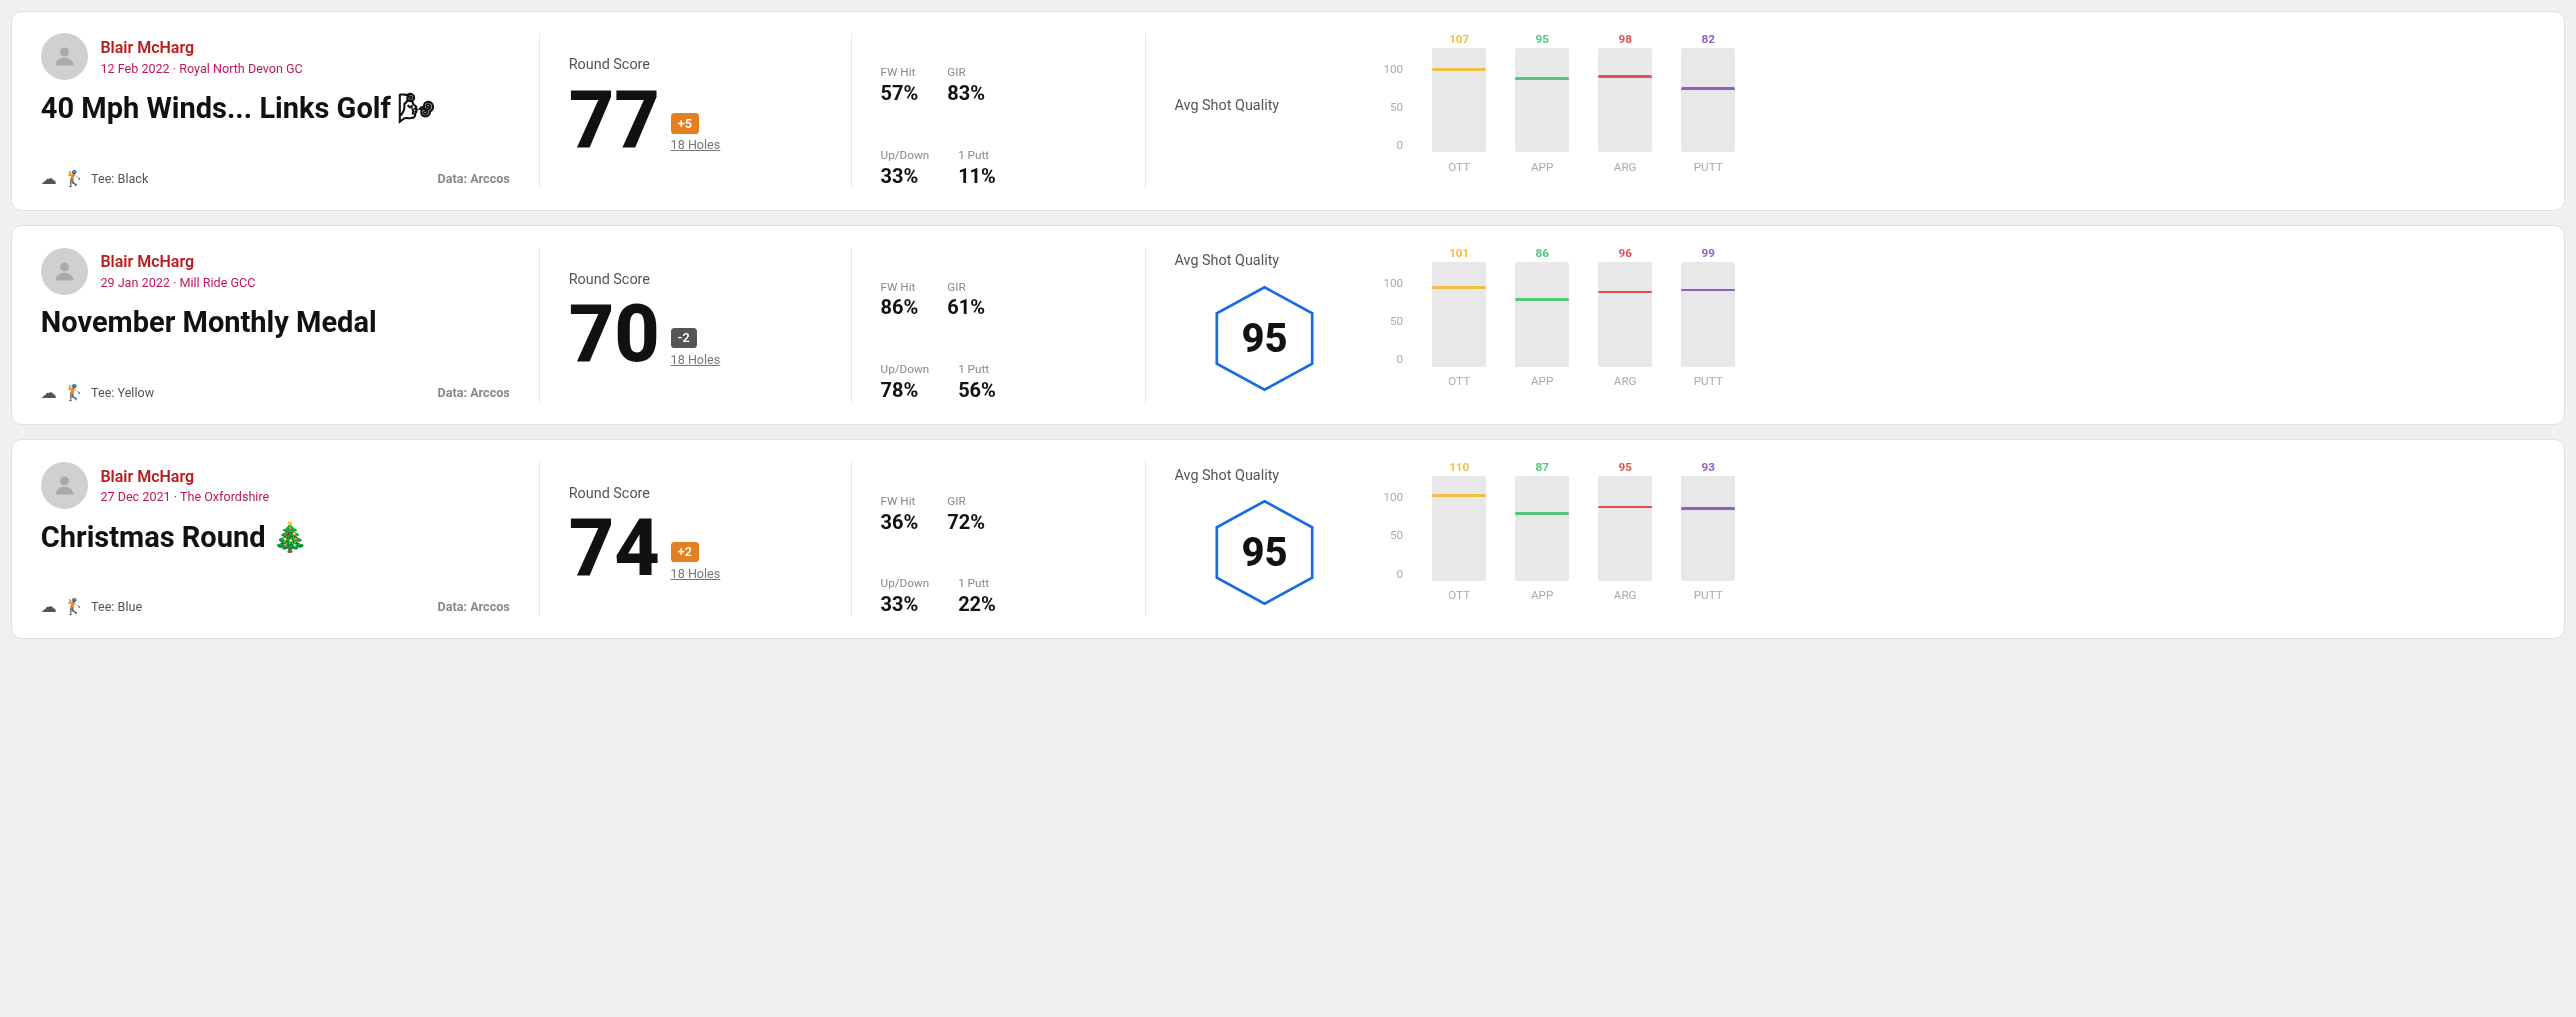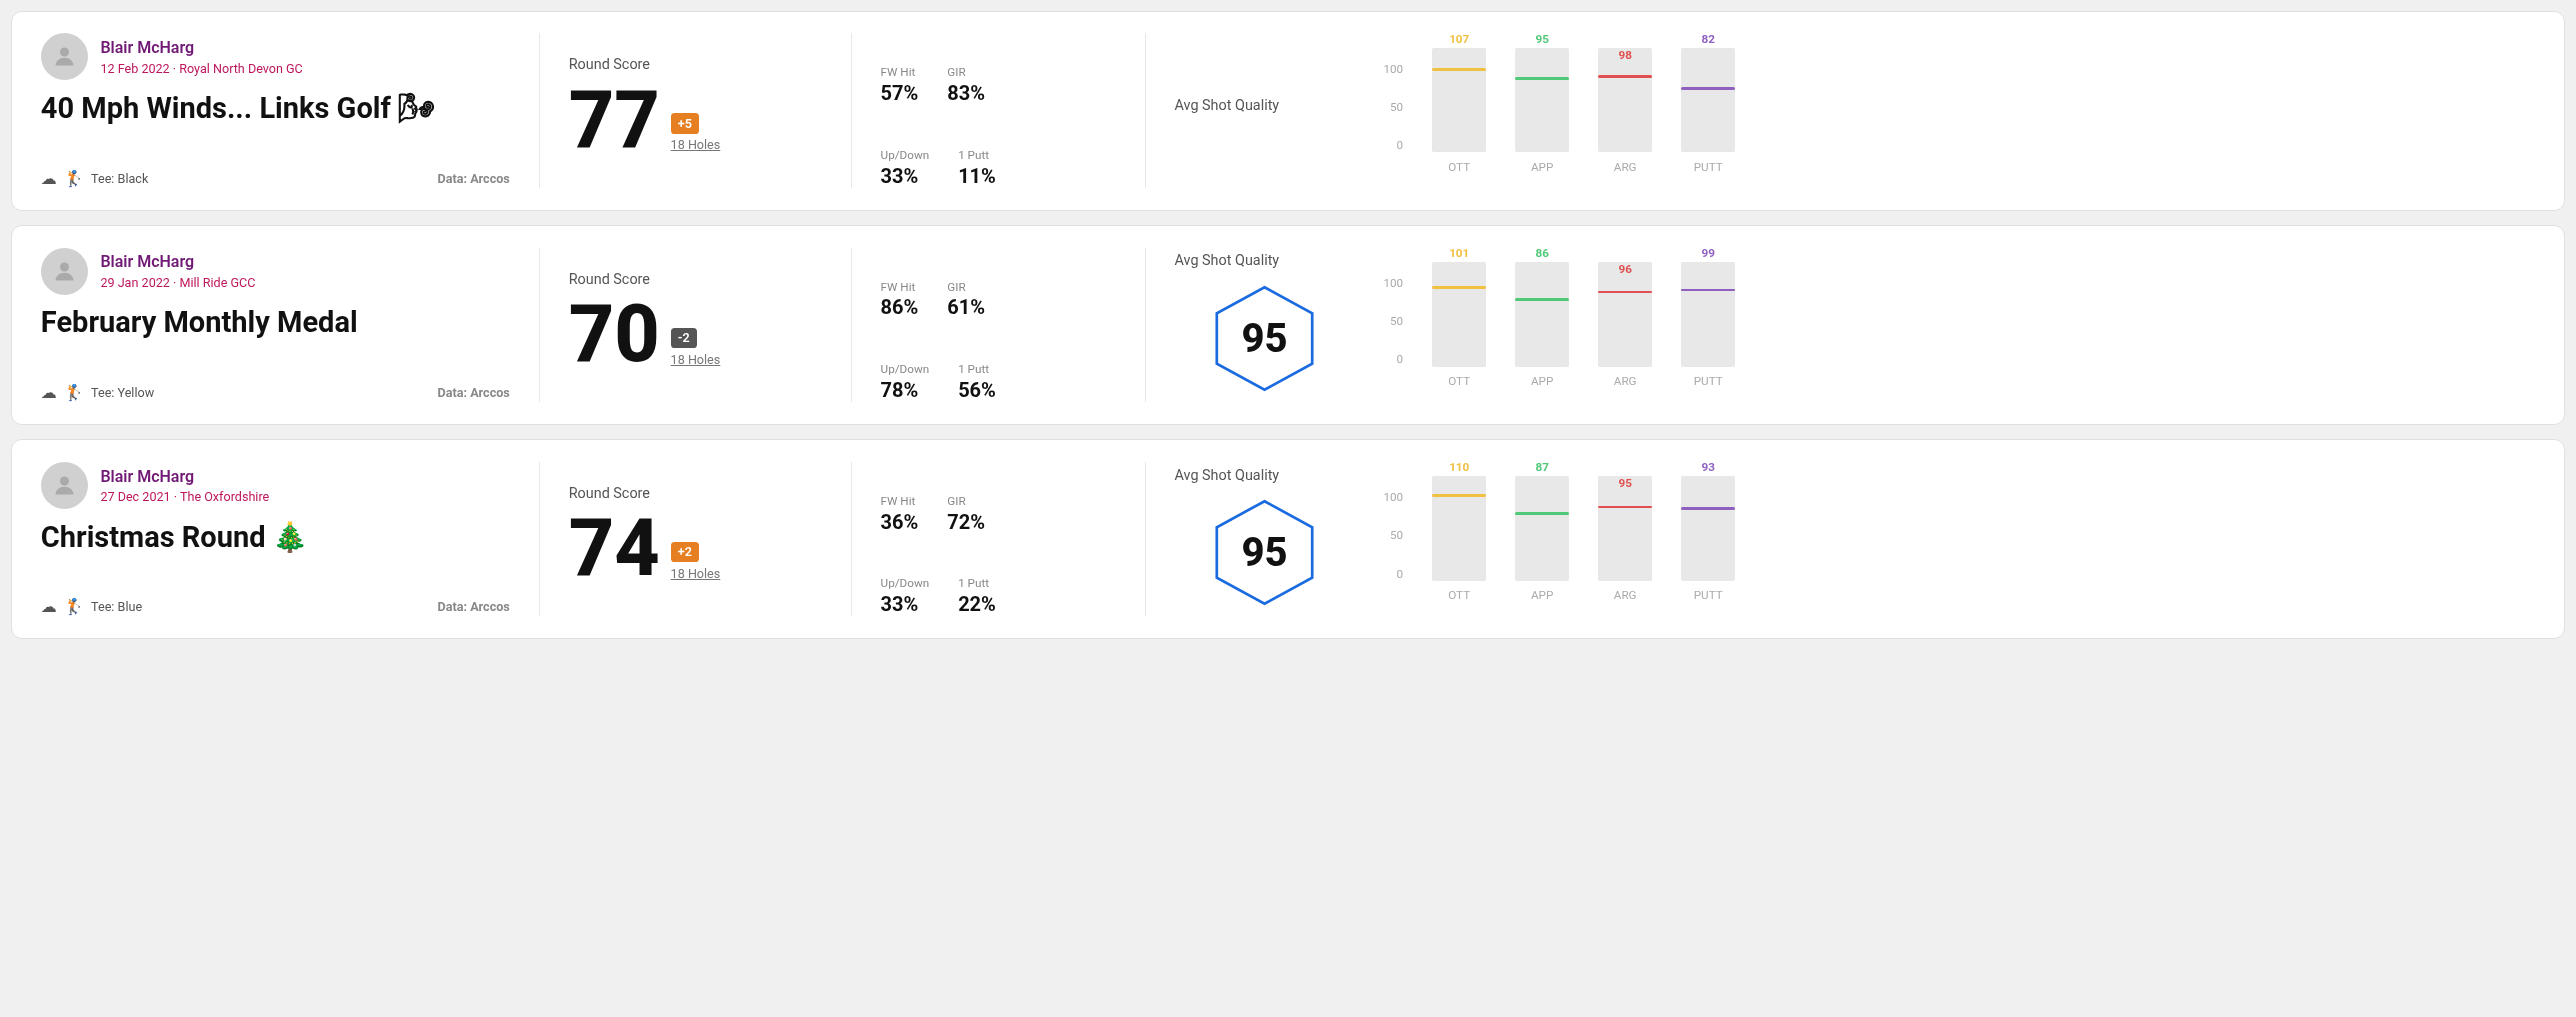--- a/index.html
+++ b/index.html
@@ -44,21 +44,21 @@
       flex-shrink: 0;
     }
     .avatar svg {
       width: 27px;
       height: 27px;
       fill: #aaa;
     }
     .user-name {
       font-size: 16px;
       font-weight: 600;
-      color: #701a75;
+      color: #b91c1c;
       line-height: 1.3;
     }
     .user-date {
       font-size: 12.6px;
       color: #be185d;
       margin-top: 1.8px;
     }
     .round-title {
       font-size: 29px;
       font-weight: 700;
@@ -263,21 +263,21 @@
       position: absolute;
       border-radius: 1.8px;
     }
     .bar-x-label {
       font-size: 11.7px;
       color: #aaa;
       margin-top: 3.6px;
     }
     .color-ott { color: #f0c040; }
     .color-app { color: #50c878; }
-    .color-arg { color: #e05050; margin-top: 16px; }
+    .color-arg { color: #e05050; }
     .color-putt { color: #9060c0; }
     .line-ott { background: #f0c040; }
     .line-app { background: #50c878; }
     .line-arg { background: #e05050; }
     .line-putt { background: #9060c0; }
     .icon-weather {
       display: inline-block;
       font-size: 16px;
     }
   </style>
@@ -411,21 +411,21 @@
             <svg viewBox="0 0 24 24">
               <circle cx="12" cy="8" r="4"></circle>
               <path d="M4 20c0-4 3.6-7 8-7s8 3 8 7"></path>
             </svg>
           </div>
           <div>
             <div class="user-name">Blair McHarg</div>
             <div class="user-date">29 Jan 2022 · Mill Ride GCC</div>
           </div>
         </div>
-        <div class="round-title">February Monthly Medal</div>
+        <div class="round-title">November Monthly Medal</div>
       </div>
       <div class="bottom-info">
         <div class="tee-info">
           <span class="icon-weather">☁</span>
           <span class="icon-weather">🏌</span>
           <span>Tee: Yellow</span>
         </div>
         <span class="data-source">Data: Arccos</span>
       </div>
     </div>

